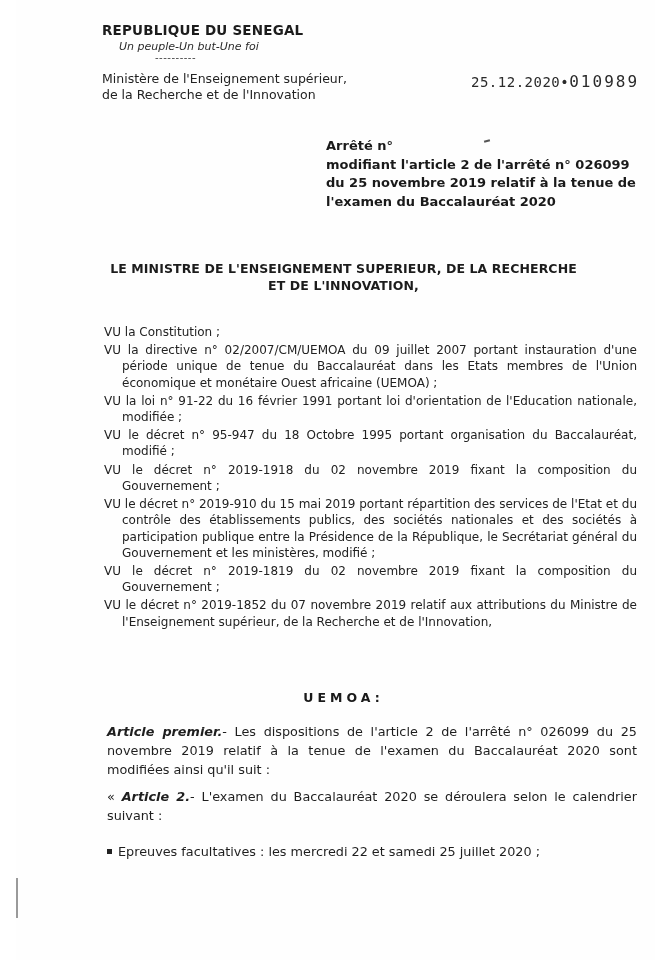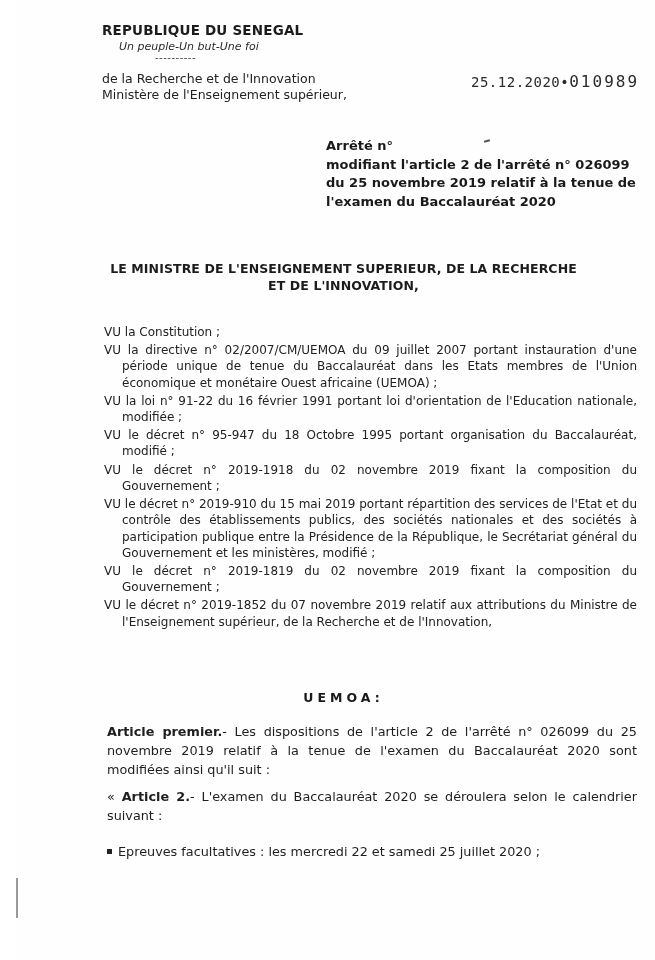--- a/index.html
+++ b/index.html
@@ -124,43 +124,43 @@
       left: 91px;
       width: 530px;
       font-size: 12.8px;
       line-height: 19px;
       text-align: justify;
       color: #1e1e1e;
     }
     .art1 { top: 722px; }
     .art2 { top: 787px; }
     .bullet-line { top: 830px; margin-top: 12px; }
-    .bold { font-weight: bold; }
+    .bold { font-weight: bold; font-style: italic; }
     .bullet-dot {
       display: inline-block;
       width: 5px; height: 5px;
       background: #222;
       margin-right: 6px;
       vertical-align: middle;
       position: relative;
       top: -1px;
     }
   </style>
 </head>
 <body>
 
 <div class="page">
   <div class="edge-mark"></div>
 
   <div class="abs republic">REPUBLIQUE DU SENEGAL</div>
   <div class="abs motto">Un peuple-Un but-Une foi</div>
   <div class="abs dashes">----------</div>
   <div class="abs ministry">
+    <div>Ministère de l'Enseignement supérieur,</div>
     <div>de la Recherche et de l'Innovation</div>
-    <div>Ministère de l'Enseignement supérieur,</div>
   </div>
 
   <div class="abs stamp">
     <span>25.12.2020</span><span>•</span><span class="num">010989</span>
   </div>
 
   <div class="abs arrete-head">
     <div>Arrêté n°</div>
     <div>modifiant l'article 2 de l'arrêté n° 026099</div>
     <div>du 25 novembre 2019 relatif à la tenue de</div>

